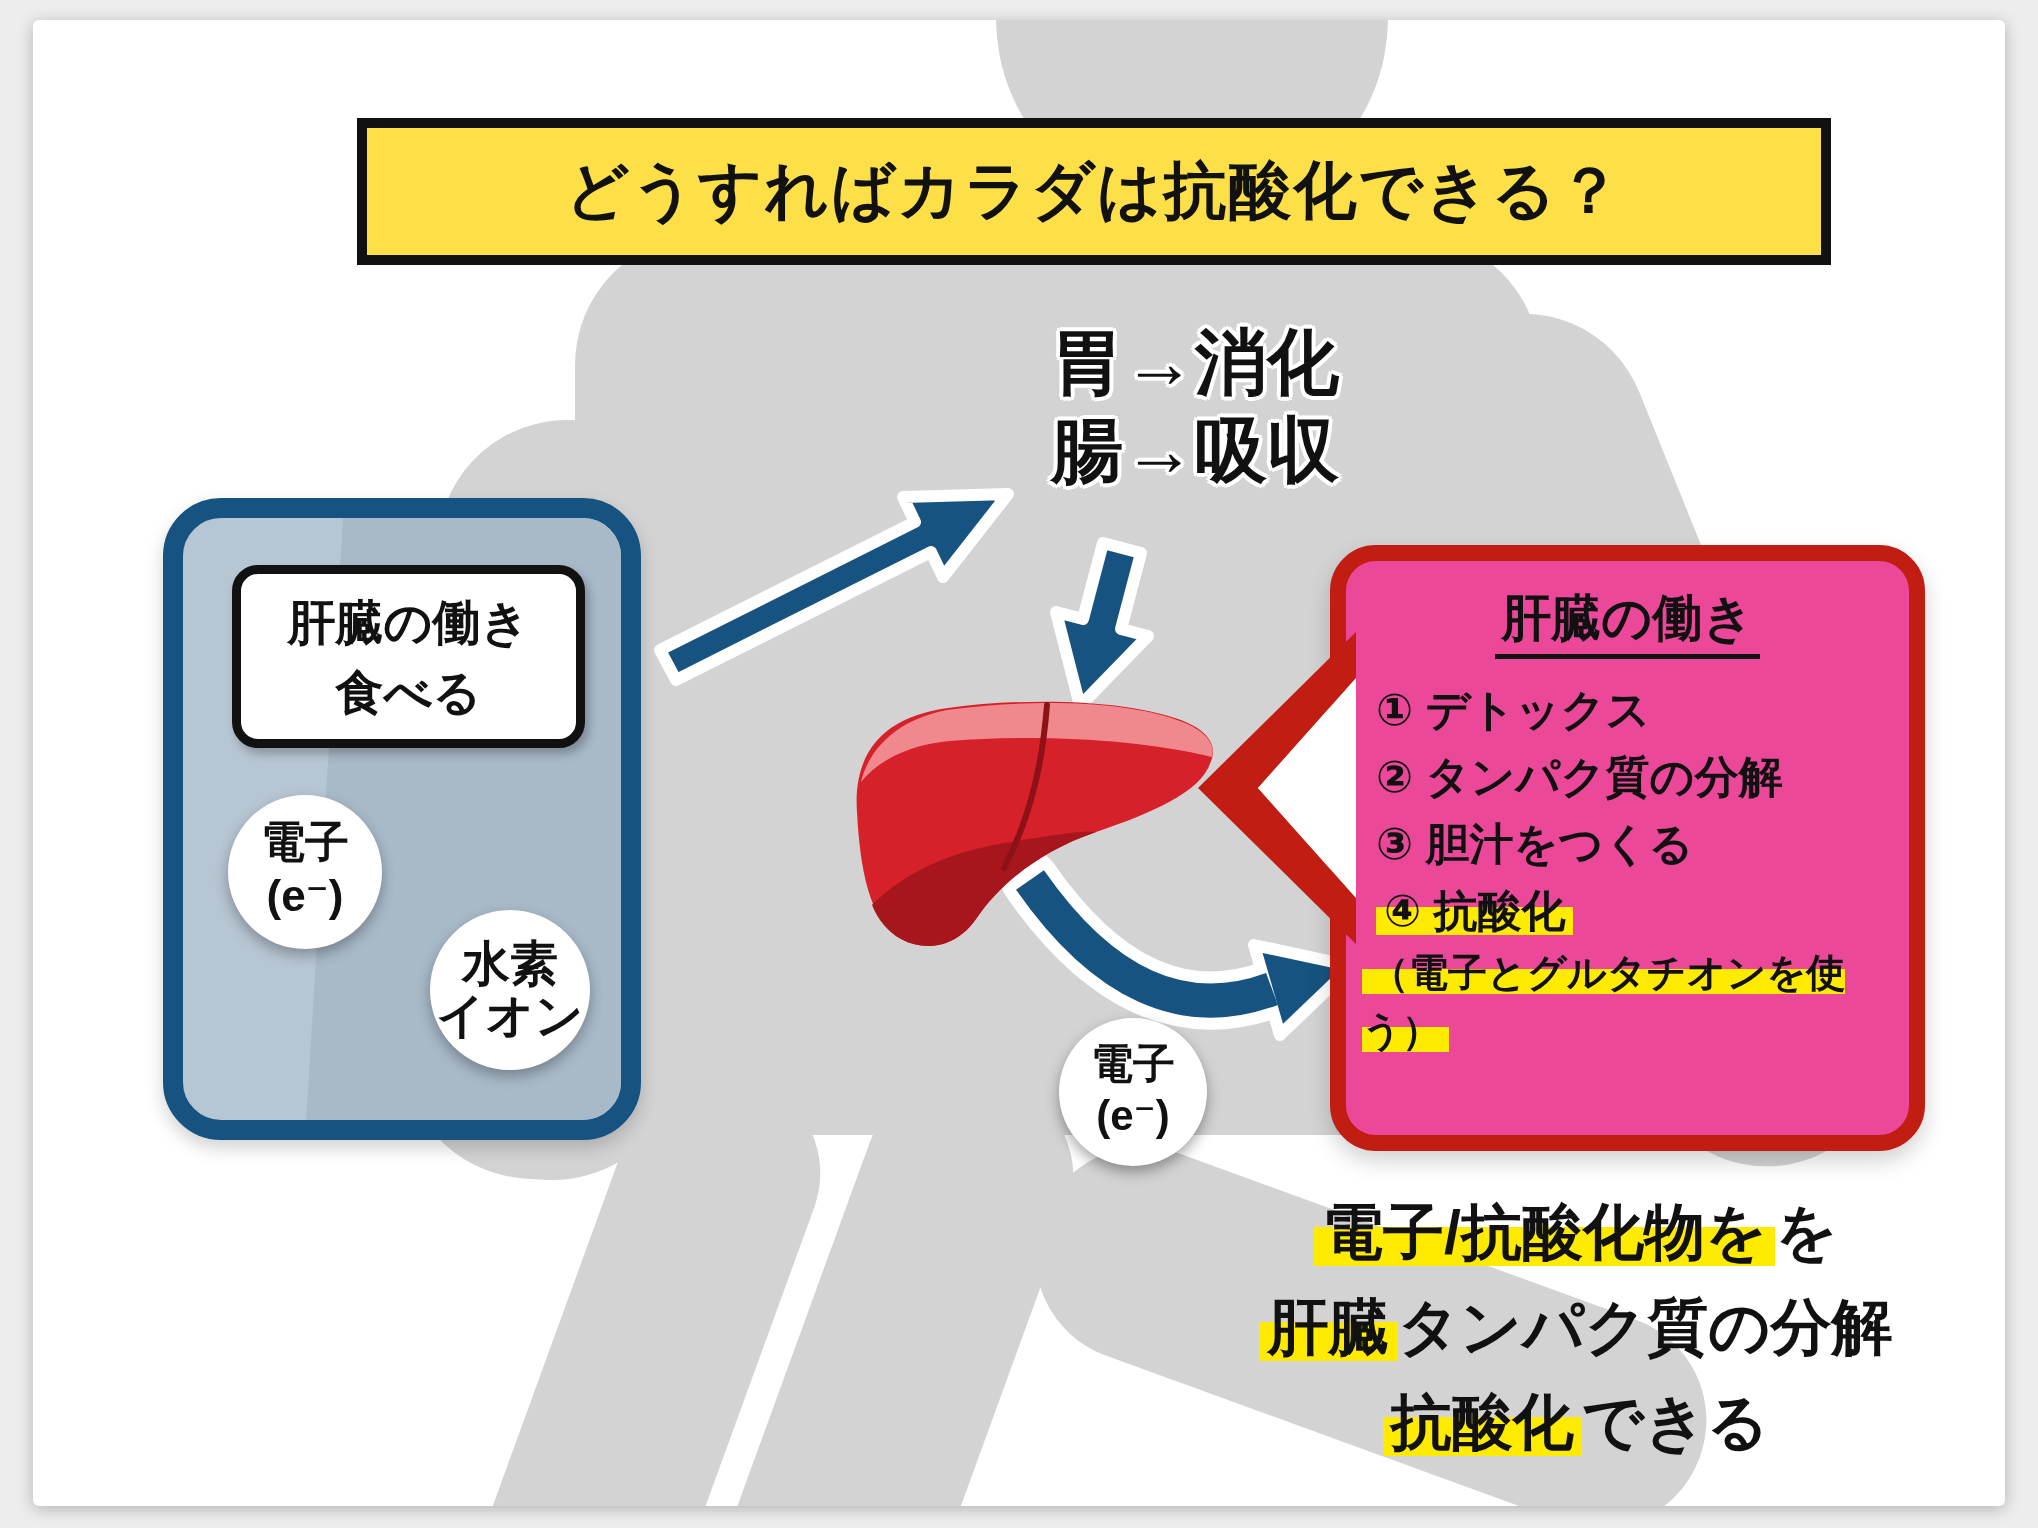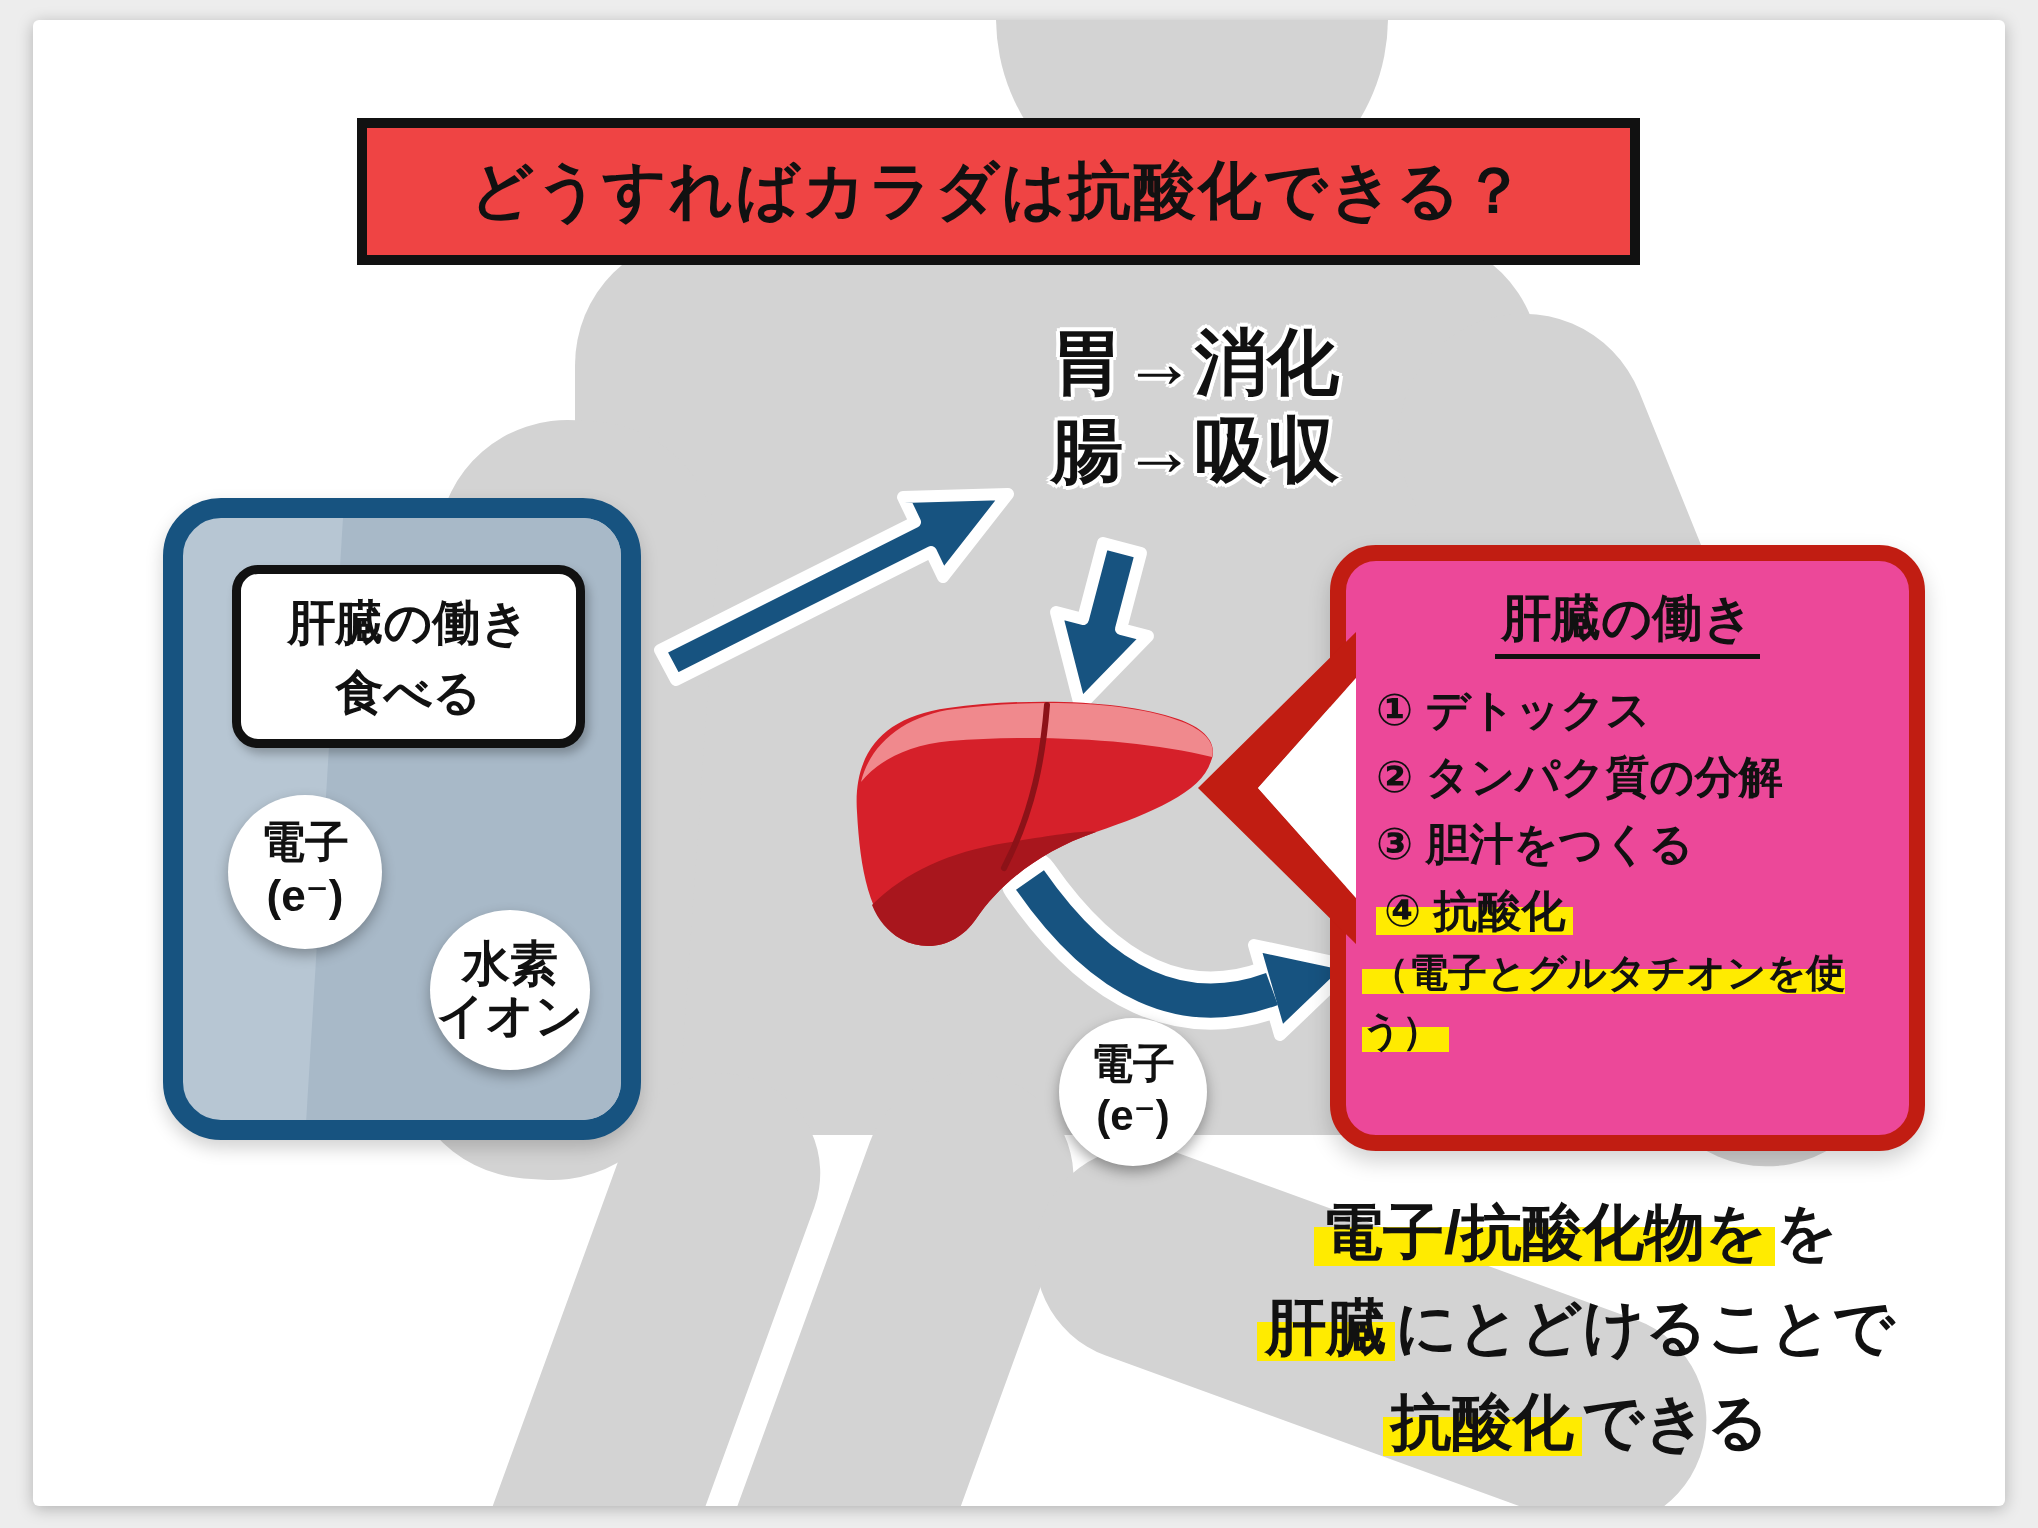--- a/index.html
+++ b/index.html
@@ -35,22 +35,22 @@
   .arrow-poly{fill:var(--accent-blue);stroke:#ffffff;stroke-width:12;stroke-linejoin:round;}
   .arrow-casing{fill:none;stroke:#ffffff;stroke-width:58;stroke-linecap:round;}
   .arrow-line{fill:none;stroke:var(--accent-blue);stroke-width:34;stroke-linecap:butt;}
   .liver-main{fill:var(--liver-red);}
   .liver-pink{fill:var(--liver-pink);}
   .liver-dark{fill:var(--liver-dark);}
   .liver-line{fill:none;stroke:#8c1218;stroke-width:6;stroke-linecap:round;}
   .chevron{fill:#111111;}
 
   .title-box{
-    left:357px;top:118px;width:1283px;height:147px;z-index:5;
-    background:#ef4444;border:10px solid #111;box-sizing:border-box;
+    left:357px;top:118px;width:1474px;height:147px;z-index:5;
+    background:#fde047;border:10px solid #111;box-sizing:border-box;
   }
   .title-text{width:100%;height:100%;text-align:center;line-height:125px;font-size:63px;letter-spacing:2px;}
 
   .digestion{
     left:1000px;top:318px;width:390px;z-index:4;text-align:center;
     font-size:72px;line-height:88px;
     text-shadow:-3px -3px 0 #fff,3px -3px 0 #fff,-3px 3px 0 #fff,3px 3px 0 #fff,0 4px 0 #fff,0 -4px 0 #fff,4px 0 0 #fff,-4px 0 0 #fff;
   }
 
   .intake-box{
@@ -196,18 +196,18 @@
       <polygon class="tail-white" points="1356,678 1258,788 1356,898"></polygon>
     </svg>
 
     <div class="abs electron-out">
       <div>電子</div>
       <div>(e⁻)</div>
     </div>
 
     <div class="abs conclusion">
       <div><span class="hl">電子/抗酸化物を</span><span>を</span></div>
-      <div><span class="hl">肝臓</span><span>にとどけることで</span></div>
+      <div><span class="hl">肝臓</span><span>タンパク質の分解</span></div>
       <div><span class="hl">抗酸化</span><span>できる</span></div>
     </div>
 
   </div>
 </div>
 
 </body></html>

